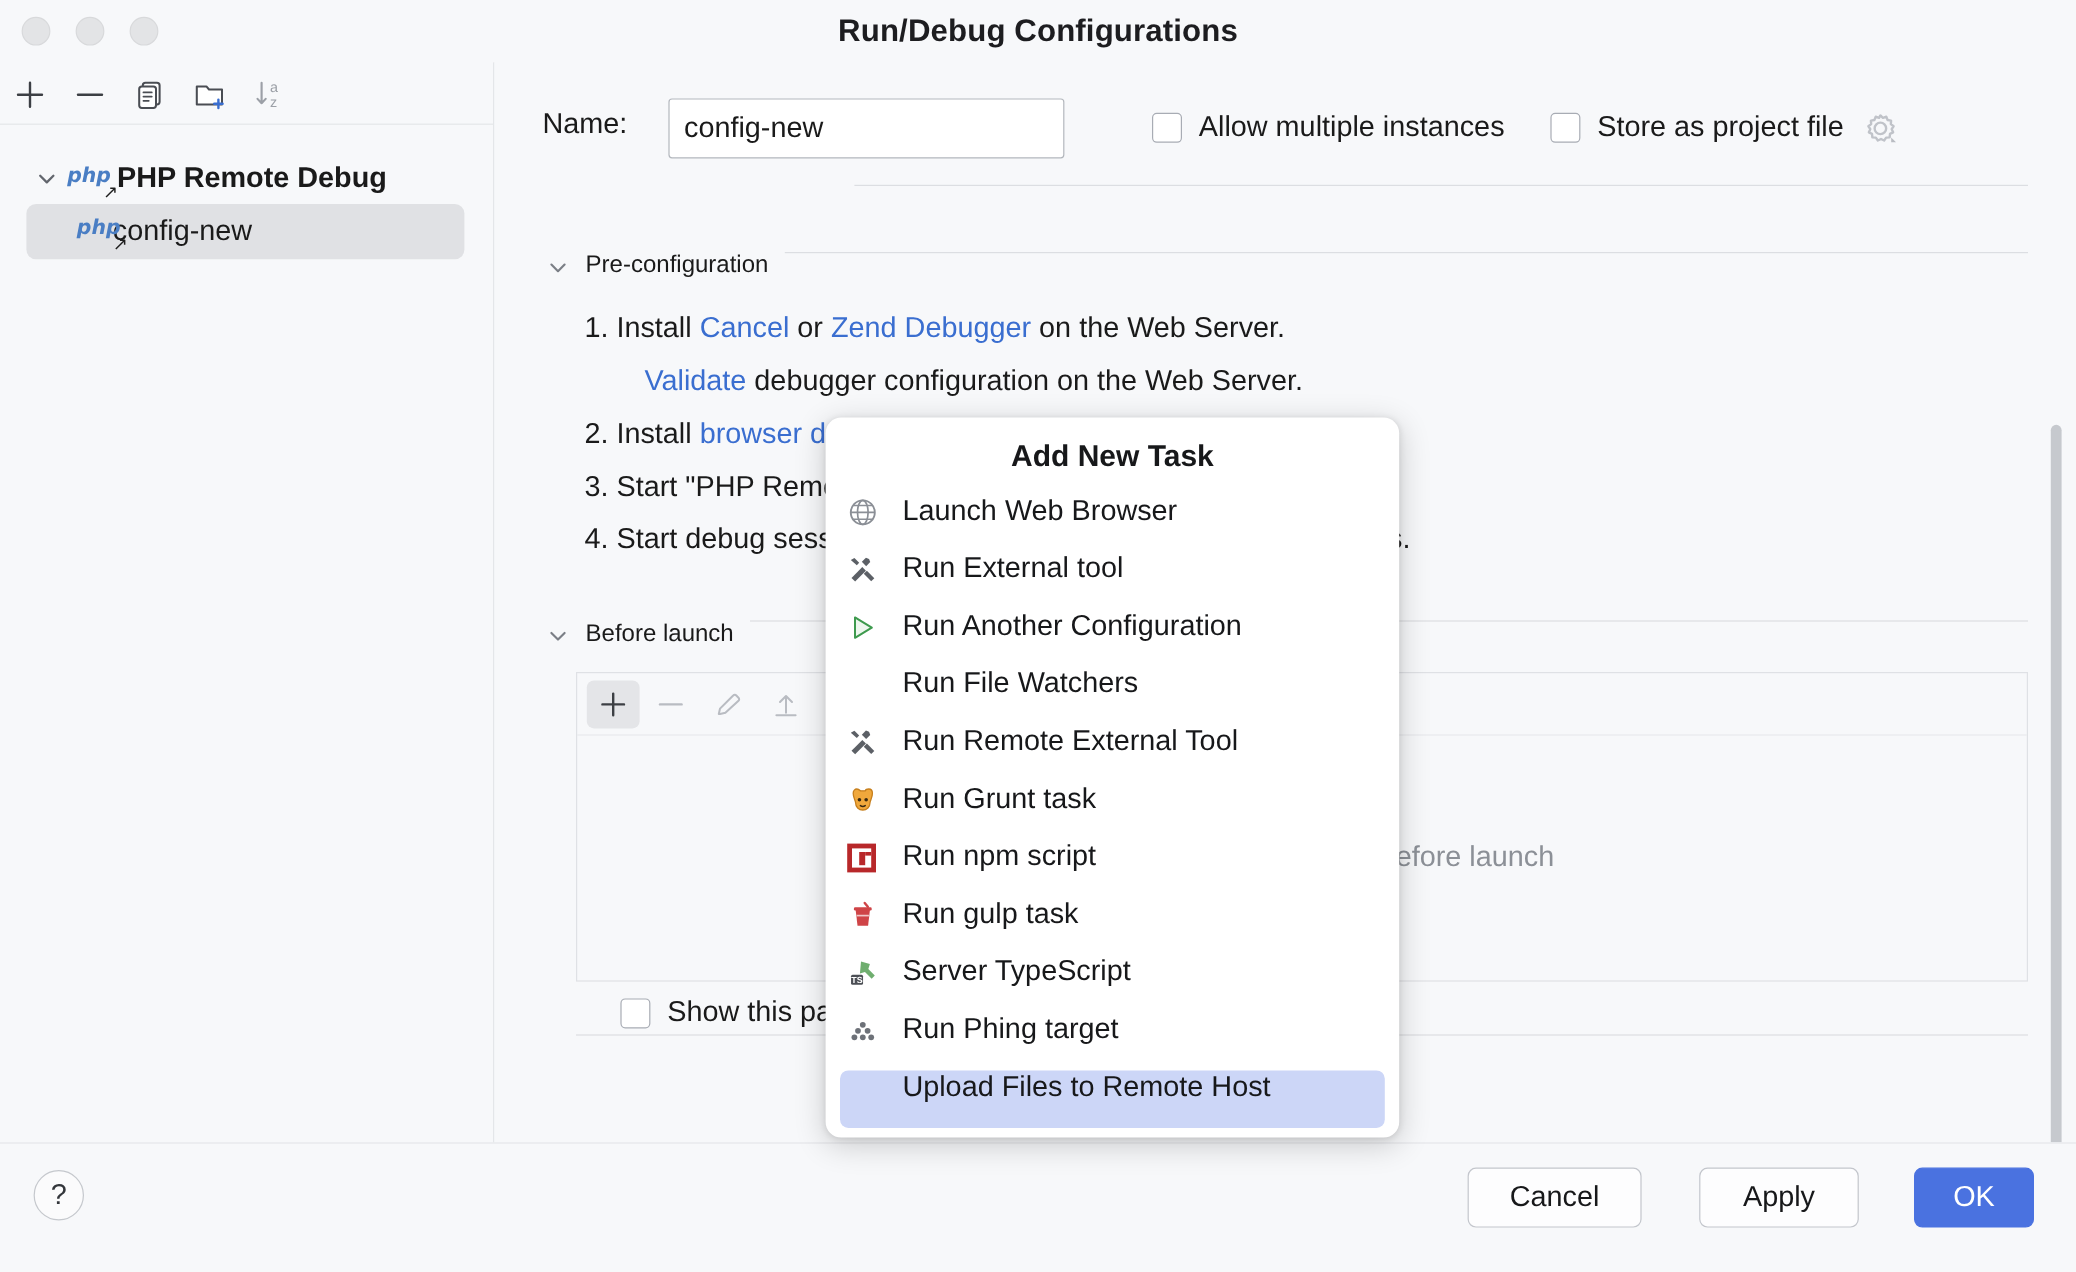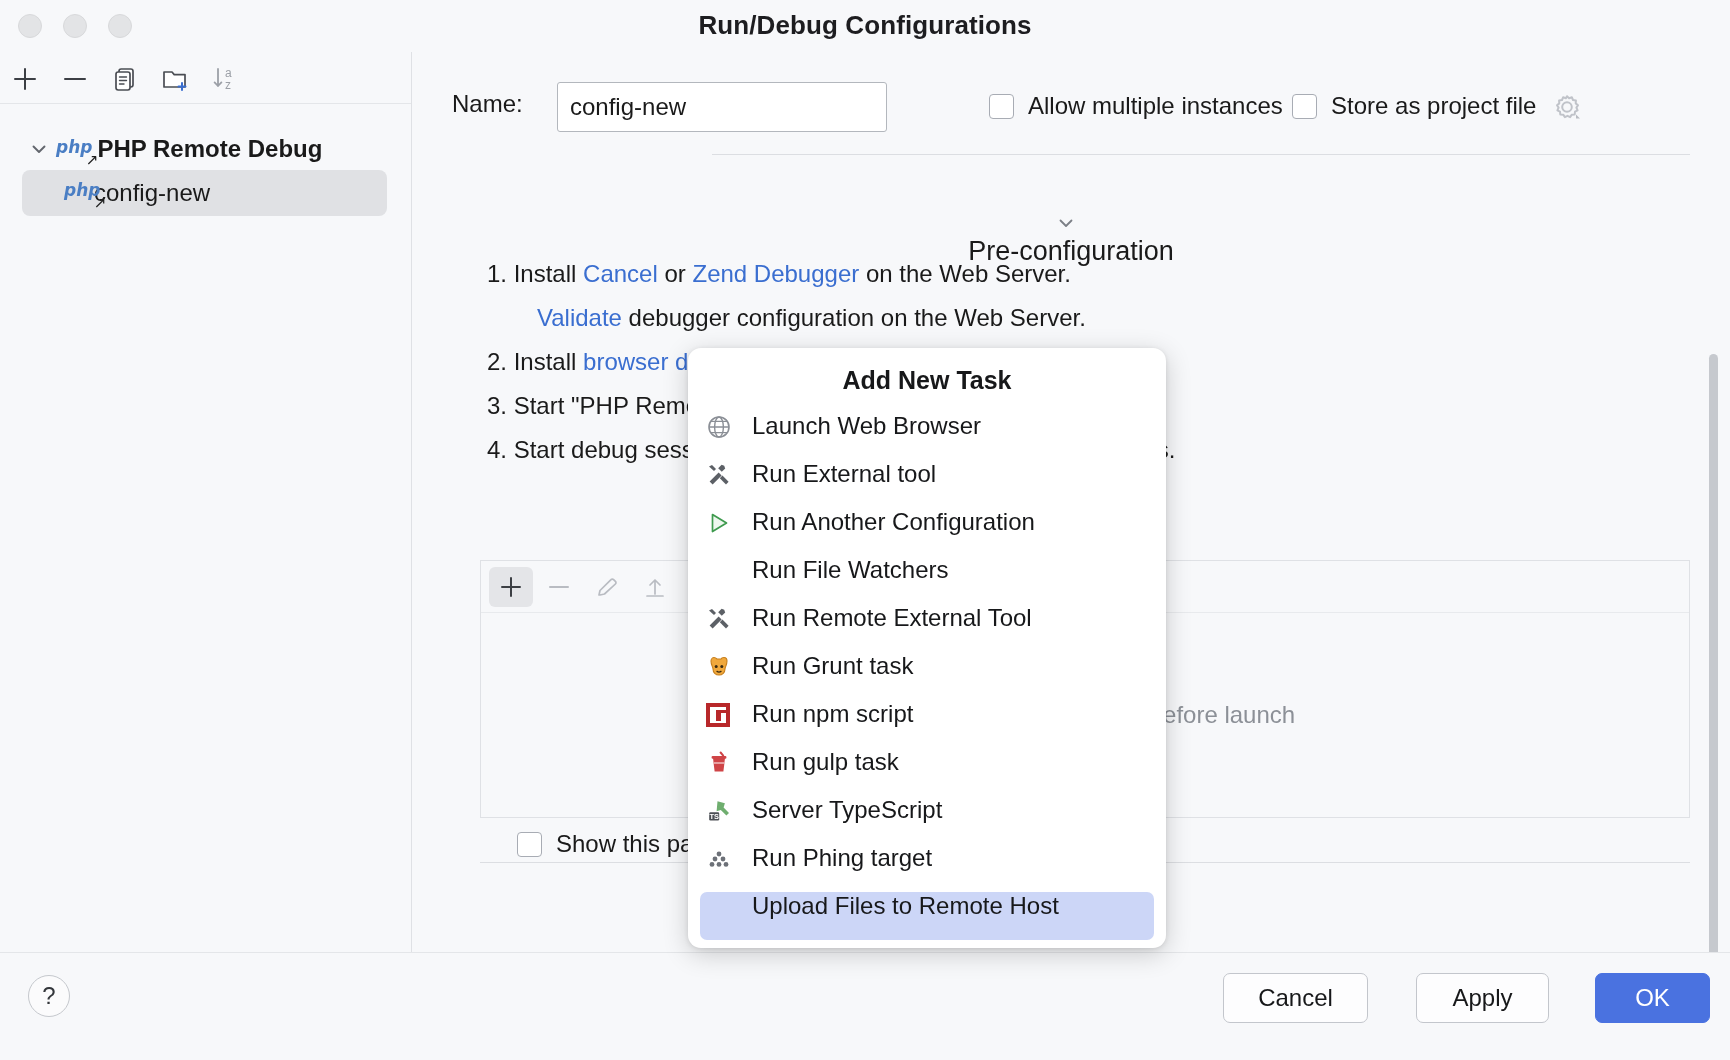--- a/index.html
+++ b/index.html
@@ -142,23 +142,22 @@
     position: absolute; display: flex; align-items: center;
   }
 
   .sep-line {
     position: absolute;
     height: 1px; background: #dcdee2;
   }
 
   .section-head {
     position: absolute;
-    display: flex; align-items: center;
-    font-size: 27px;
-    flex-direction: column;
+    display: flex; align-items: flex-start;
+    font-size: 20px;
   }
   .section-head .chev { margin-right: 10px; }
   .section-rule {
     flex: 1 1 auto; height: 1px; background: #dcdee2; margin-left: 14px;
   }
 
   .steps { position: absolute; font-size: 24px; line-height: 44px; }
   .steps .step { white-space: nowrap; }
   .steps .lnk { color: #3a6ed0; }
   .steps .sub { padding-left: 50px; }
@@ -336,21 +335,21 @@
     <div class="edit-templates">
       <a href="#">Edit configuration templates...</a>
     </div>
   </div>
 
   <div class="main">
 
     <div class="name-row" style="left:40px; right:40px;">
       <span class="name-label">Name:</span>
       <input class="name-input" type="text" value="config-new" style="">
-      <div class="cb-wrap" style="left:513px; top:10px;padding-left:24px;">
+      <div class="cb-wrap" style="left:484px; top:10px;padding-left:24px;">
         <span class="cb-box"></span>
         <span class="cb-label">Allow multiple instances</span>
       </div>
       <div class="cb-wrap" style="left:840px; top:10px;">
         <span class="cb-box"></span>
         <span class="cb-label">Store as project file</span>
       </div>
       <div class="gear-btn" style="left:1100px; top:10px;">
         <svg width="30" height="30" viewBox="0 0 30 30">
           <path d="M15 10.2a4.8 4.8 0 100 9.6 4.8 4.8 0 000-9.6z" fill="none" stroke="#c0c3c9" stroke-width="2"></path>
@@ -539,18 +538,18 @@
   <div class="bottom">
     <div class="help-btn">
       <span>?</span>
     </div>
     <div class="btn" style="left:1223px; width:145px;">
       <span>Cancel</span>
     </div>
     <div class="btn" style="left:1416px; width:133px;">
       <span>Apply</span>
     </div>
-    <div class="btn primary" style="left:1595px; width:115px;justify-content:center;">
+    <div class="btn primary" style="left:1595px; width:100px;justify-content:center;">
       <span>OK</span>
     </div>
   </div>
 
 </div>
 
 </body></html>

